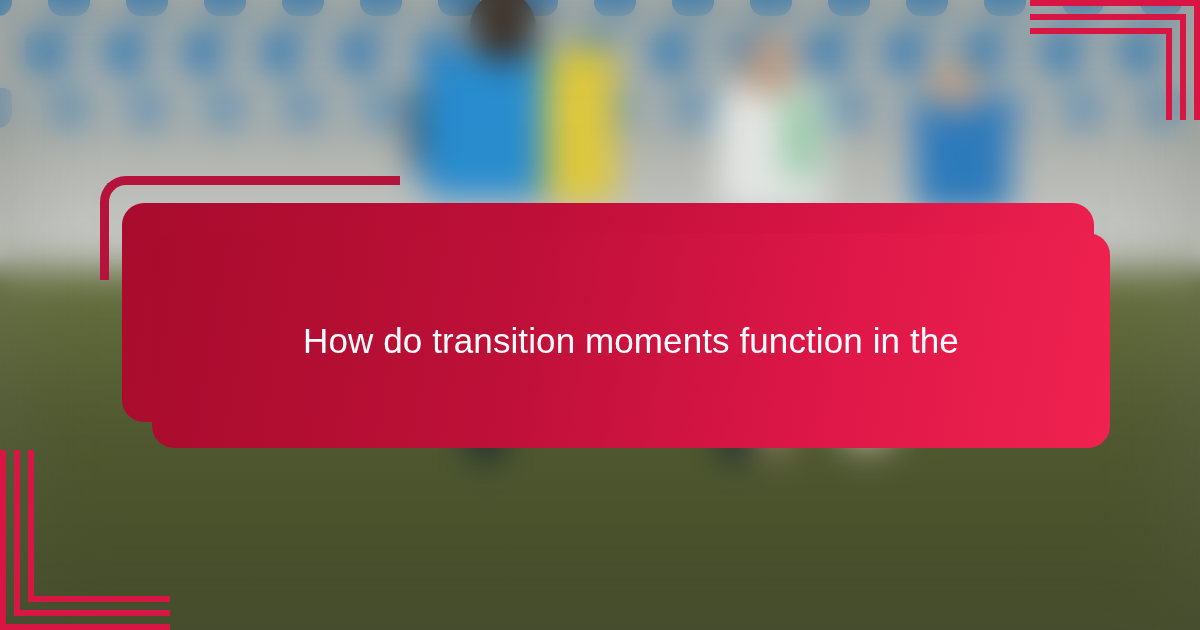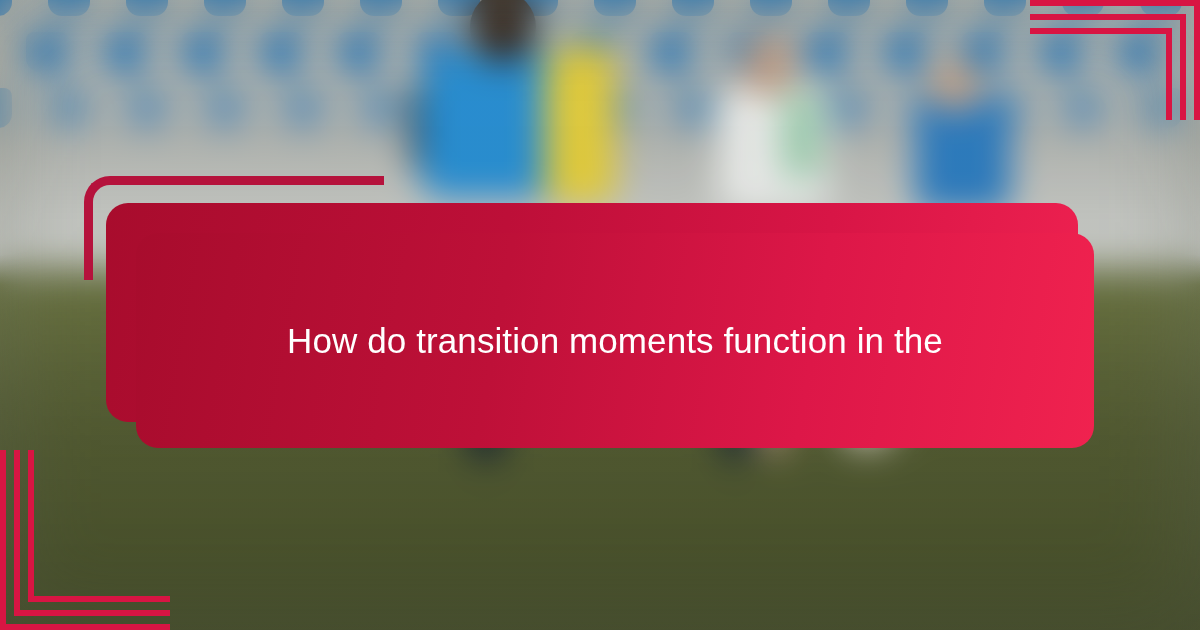--- a/index.html
+++ b/index.html
@@ -63,21 +63,21 @@
              background:linear-gradient(to bottom, rgba(20,26,12,0.04) 0%, rgba(20,26,12,0.05) 40%, rgba(25,30,12,0.22) 70%, rgba(22,28,10,0.30) 100%); }
 
   
   .corner { position:absolute; }
   .corner b { position:absolute; display:block; background:#d81543; }
 
   .corner-tr { right:0; top:0; width:170px; height:120px; }
   .corner-bl { left:0; bottom:0; width:170px; height:180px; }
 
   
-  .card-wrap { position:absolute; left:84px; top:176px; width:1010px; height:272px; }
+  .card-wrap { position:absolute; left:100px; top:176px; width:1010px; height:272px; }
 
   .card-outline {
     position:absolute; left:0; top:0; width:300px; height:104px;
     border-top:9px solid #b5123c;
     border-left:9px solid #b5123c;
     border-top-left-radius:26px;
   }
 
   .card-back {
     position:absolute; left:22px; top:27px; width:972px; height:219px;

